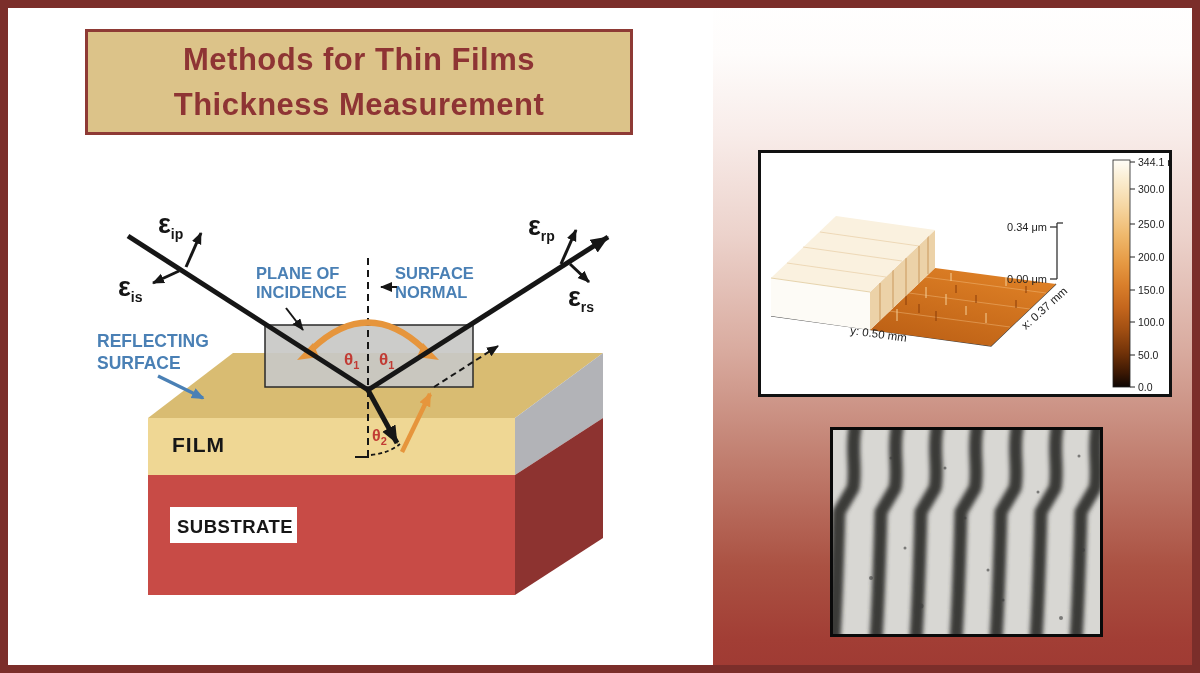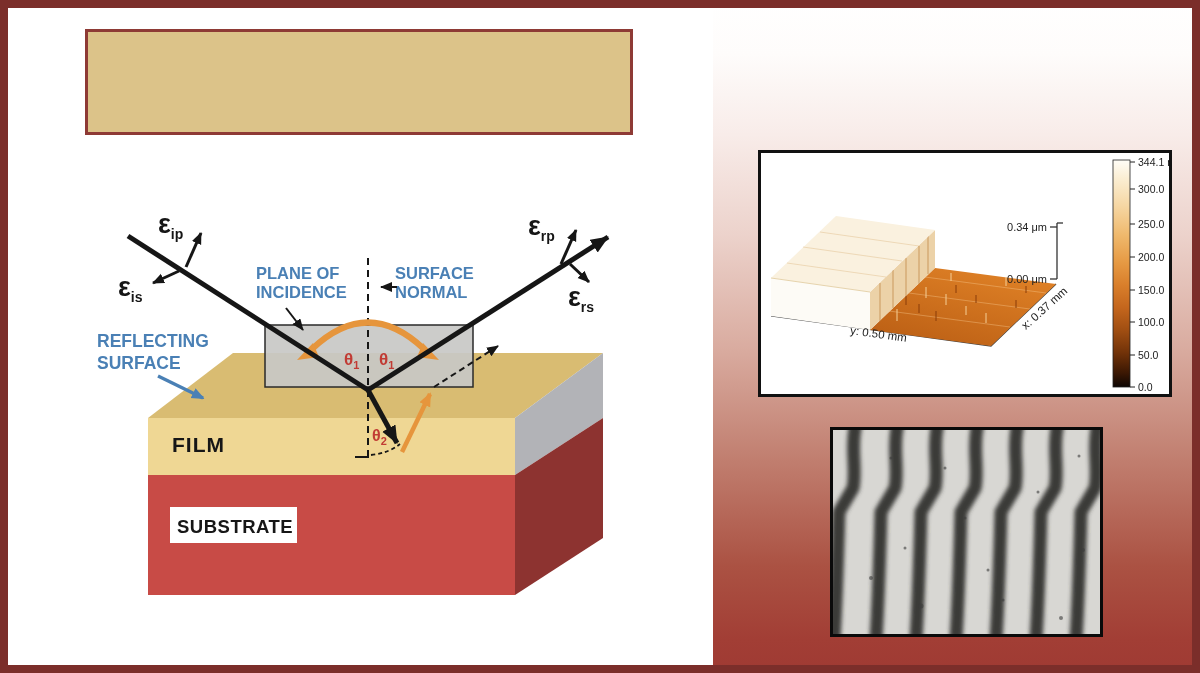--- a/index.html
+++ b/index.html
@@ -38,20 +38,22 @@
   svg text{font-family:"Liberation Sans",sans-serif;}
 </style>
 </head>
 <body>
 
 <div id="stage">
 
   <div id="right-bg"></div>
 
   <div id="title-box">
+    <div class="tline">Methods for Thin Films</div>
+    <div class="tline">Thickness Measurement</div>
   </div>
 
   <svg id="diagram-svg" width="713" height="673" viewBox="0 0 713 673">
     <defs>
       <marker id="mBig" markerUnits="userSpaceOnUse" markerWidth="22" markerHeight="18" refX="17" refY="7.5" orient="auto">
         <path d="M0,0 L18,7.5 L0,15 Z" fill="#161616"></path>
       </marker>
       <marker id="mSm" markerUnits="userSpaceOnUse" markerWidth="14" markerHeight="12" refX="11" refY="5" orient="auto">
         <path d="M0,0 L12,5 L0,10 Z" fill="#161616"></path>
       </marker>

